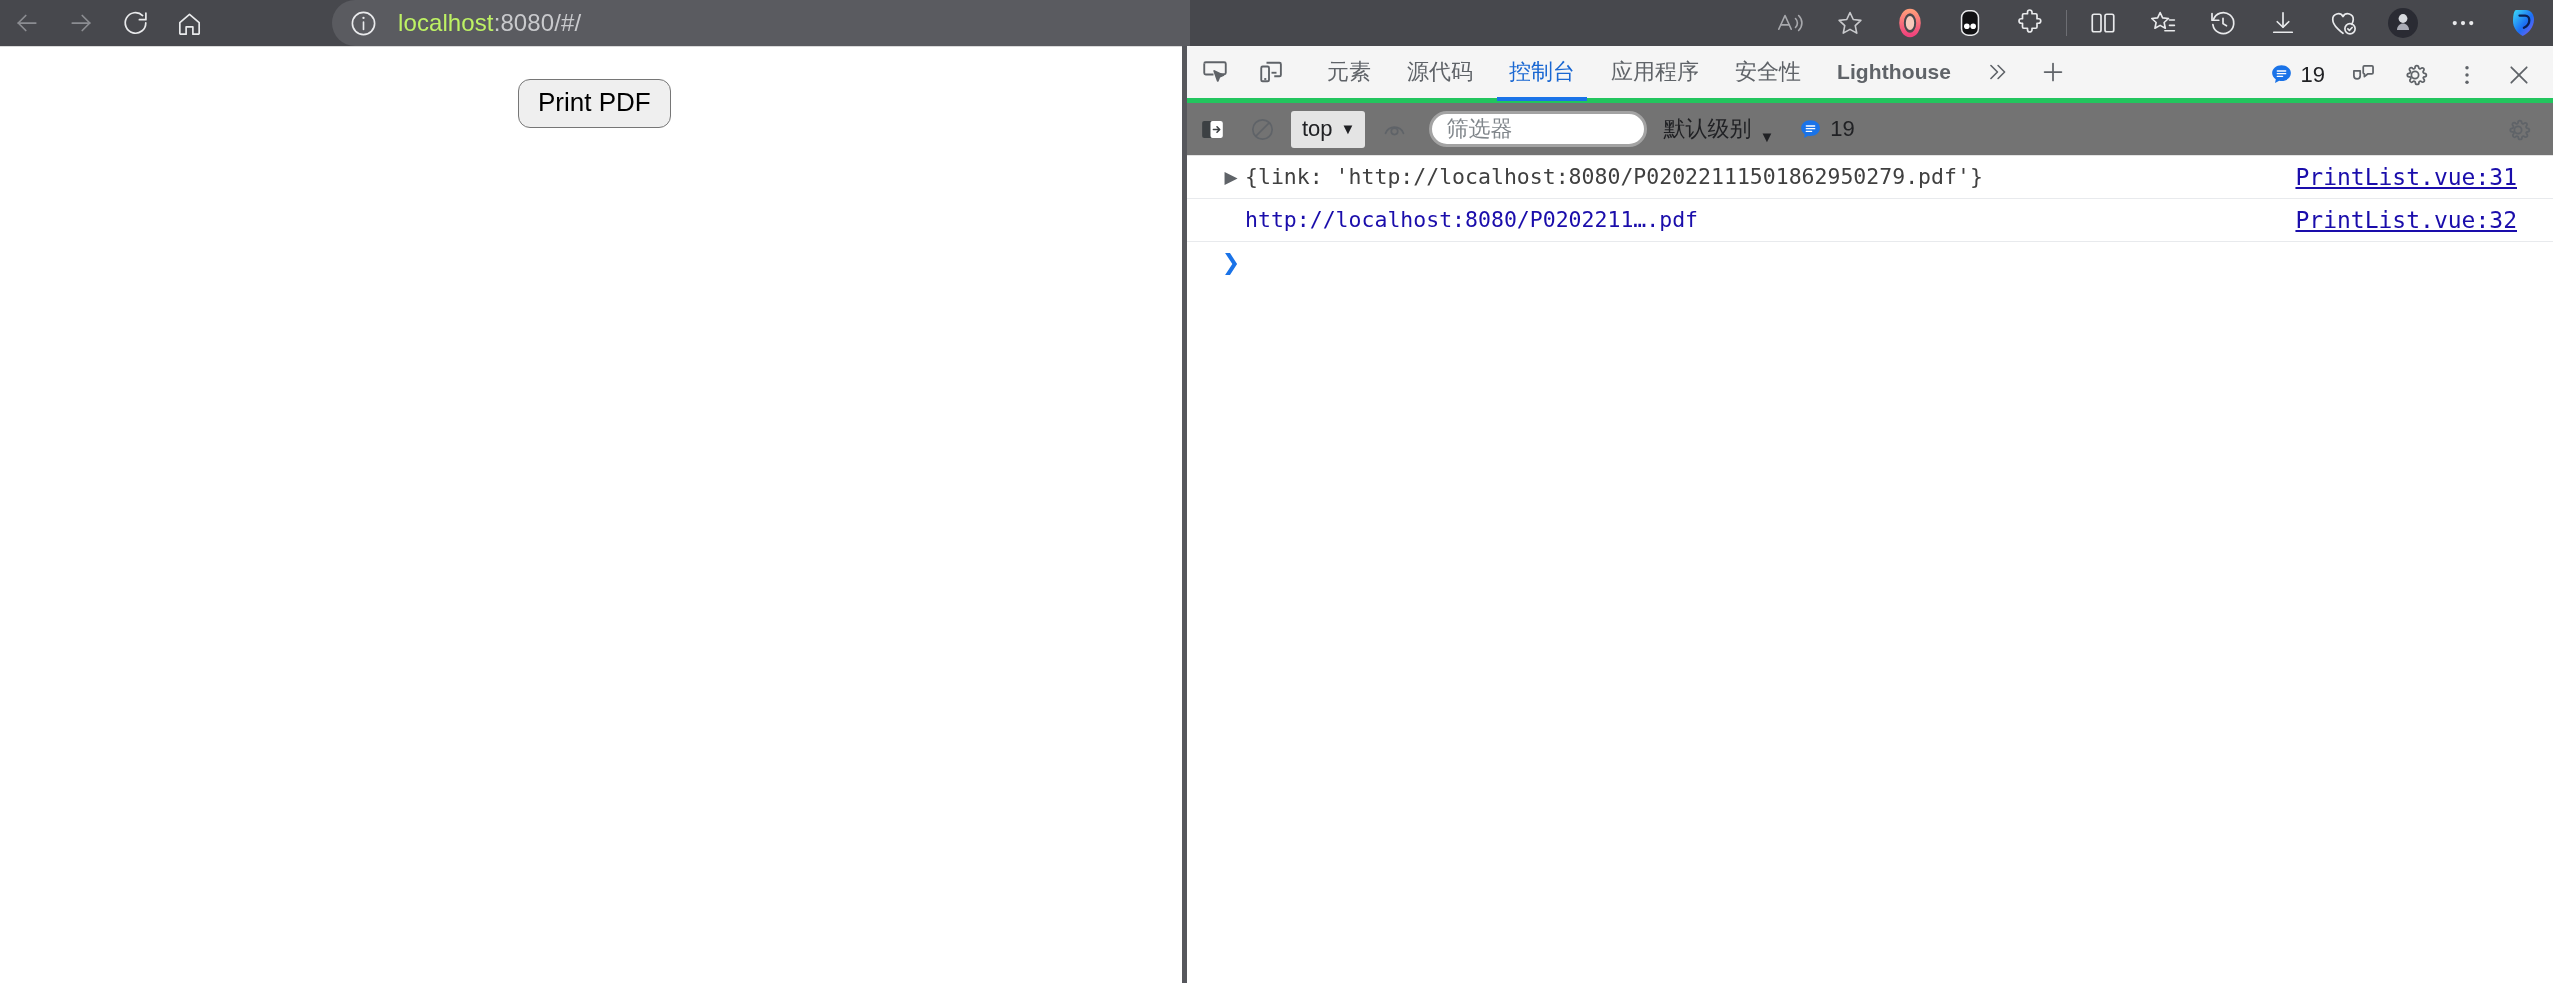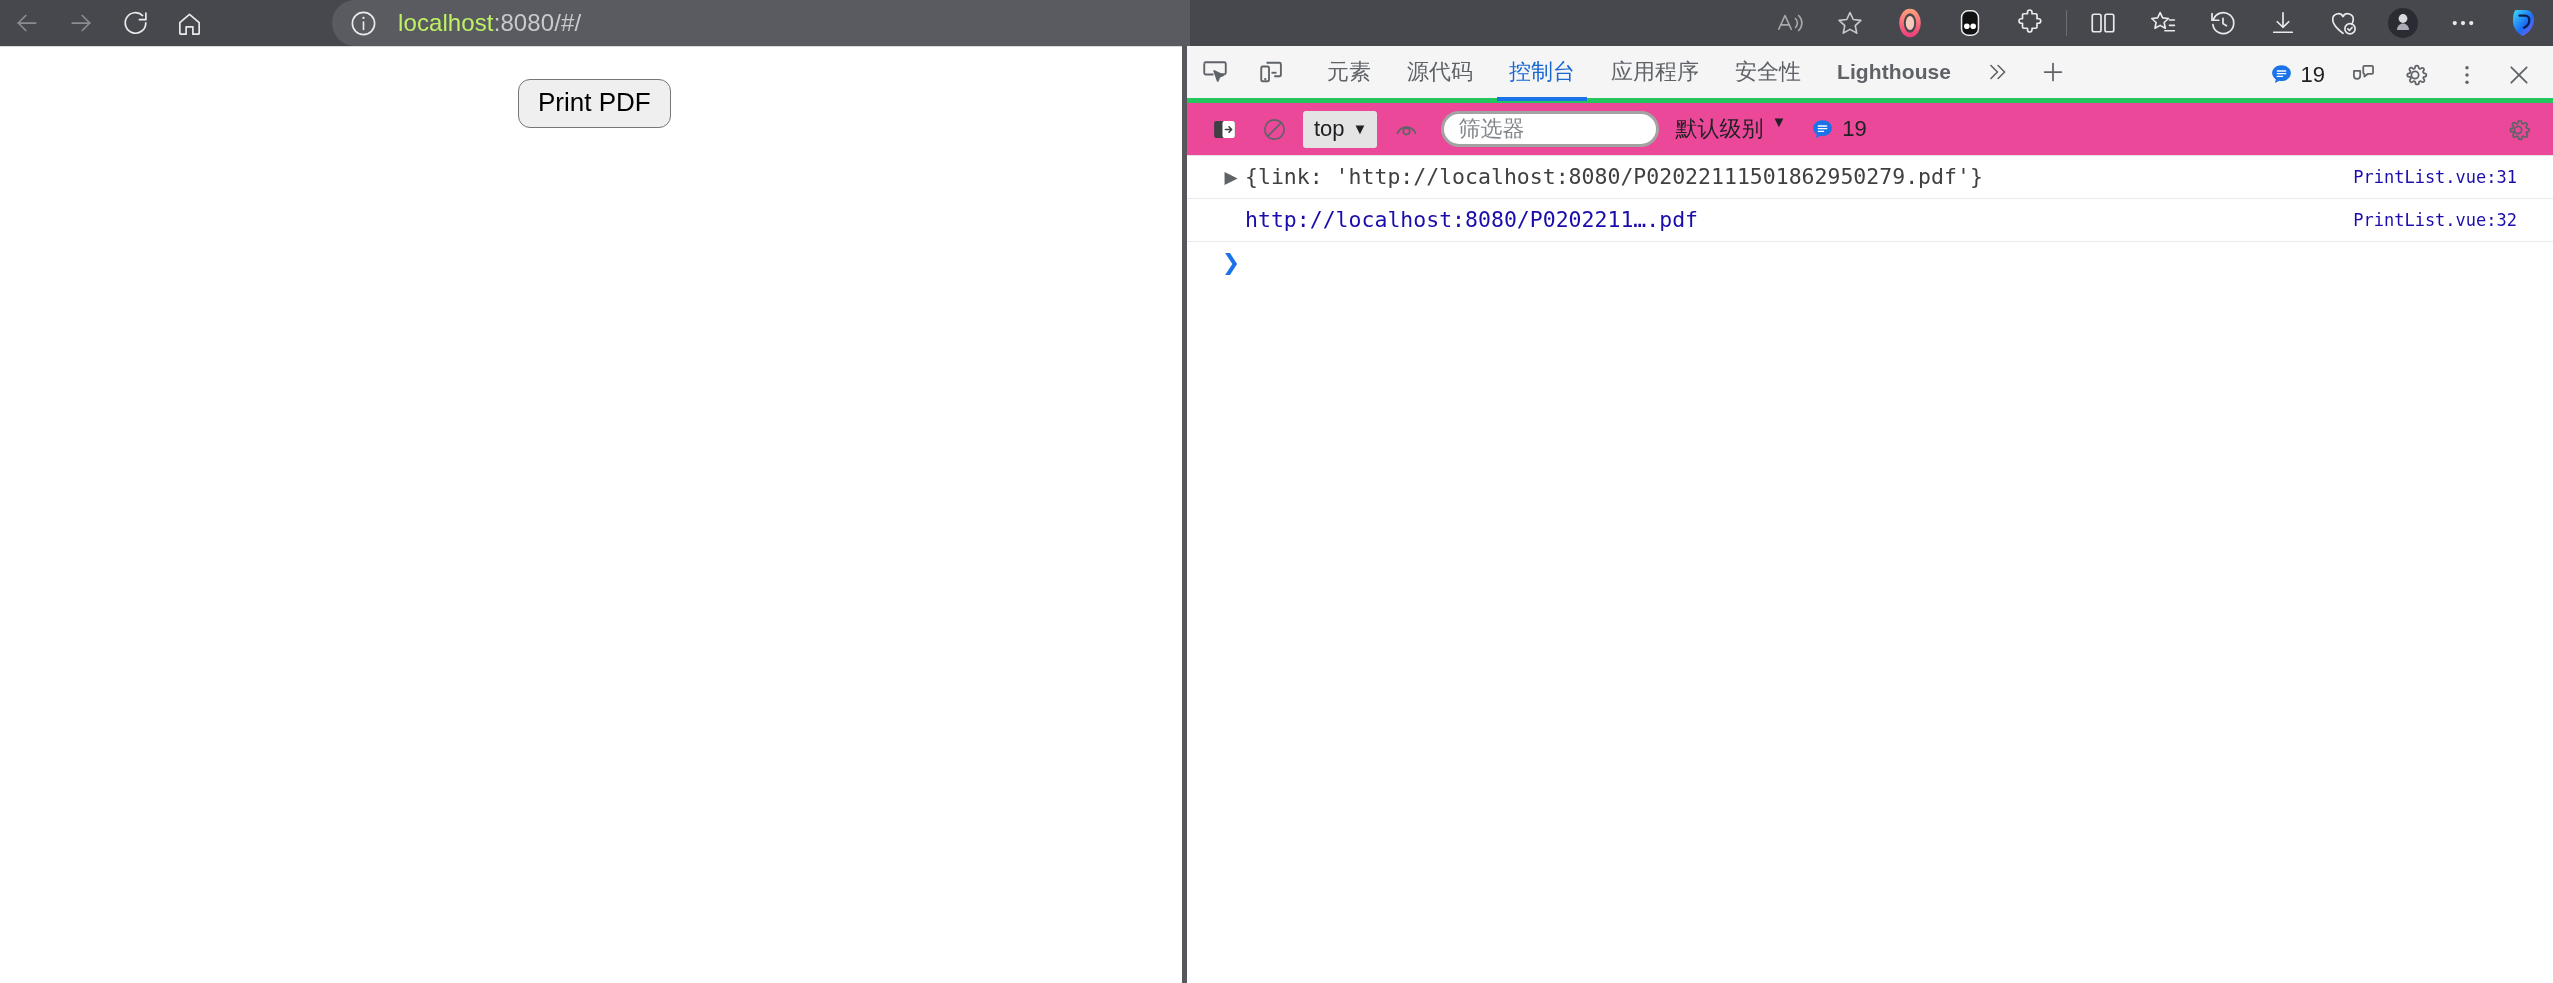--- a/index.html
+++ b/index.html
@@ -121,25 +121,25 @@
   .dt-hdr-icon {
     width: 52px; height: 57px;
     display: flex; align-items: center; justify-content: center;
     flex: 0 0 auto;
   }
   .badge-group { display: flex; align-items: center; gap: 7px; padding: 0 12px; }
   .badge-count { font-size: 22px; color: #202124; }
 
   #console-toolbar {
     height: 53px; flex: 0 0 auto;
-    background: #ec4899;
+    background: #737373;
     border-bottom: 1px solid #e4e4e4;
     display: flex; align-items: center;
     position: relative;
-    padding-left: 12px;
+    padding-left: 0;
   }
   .ct-icon {
     width: 50px; height: 53px;
     display: flex; align-items: center; justify-content: center;
     flex: 0 0 auto;
   }
   #context-select {
     display: flex; align-items: center; gap: 8px;
     background: #e4e4e4; border-radius: 3px;
     padding: 5px 10px 6px 11px; margin: 0 4px;
@@ -152,21 +152,21 @@
     border-radius: 18px;
     font-size: 22px;
     color: #202124;
     padding: 0 14px;
     margin-left: 10px;
     font-family: "Liberation Sans", sans-serif;
     outline: none;
   }
   #filter-input::placeholder { color: #80868b; }
   #level-select {
-    display: flex; align-items: flex-start; gap: 8px;
+    display: flex; align-items: flex-end; gap: 8px;
     margin-left: 16px; font-size: 22px; color: #202124;
   }
   .caret { font-size: 15px; line-height: 1; color: #202124; }
   #console-toolbar-right {
     position: absolute; right: 10px; top: 0; height: 53px;
     display: flex; align-items: center;
   }
 
   
   #console-messages {
@@ -193,22 +193,22 @@
     font-size: 21.5px; line-height: 28px;
     white-space: nowrap;
     overflow: hidden;
   }
   .obj-preview { color: #404040; }
   .log-link {
     color: #1a0dab; 
   }
   .log-source {
     position: absolute; right: 36px; top: 7px;
-    font-size: 17px; line-height: 28px;
-    color: #1a0dab; 
+    font-size: 23px; line-height: 28px;
+    color: #1a0dab; text-decoration: underline;
     font-family: "DejaVu Sans Mono", "Liberation Mono", monospace;
     white-space: nowrap;
   }
   #console-prompt-row {
     display: flex; align-items: flex-start;
     padding: 8px 0 0 0; min-height: 40px;
   }
   #prompt-caret {
     width: 28px; margin-left: 30px; flex: 0 0 auto;
     text-align: center;

